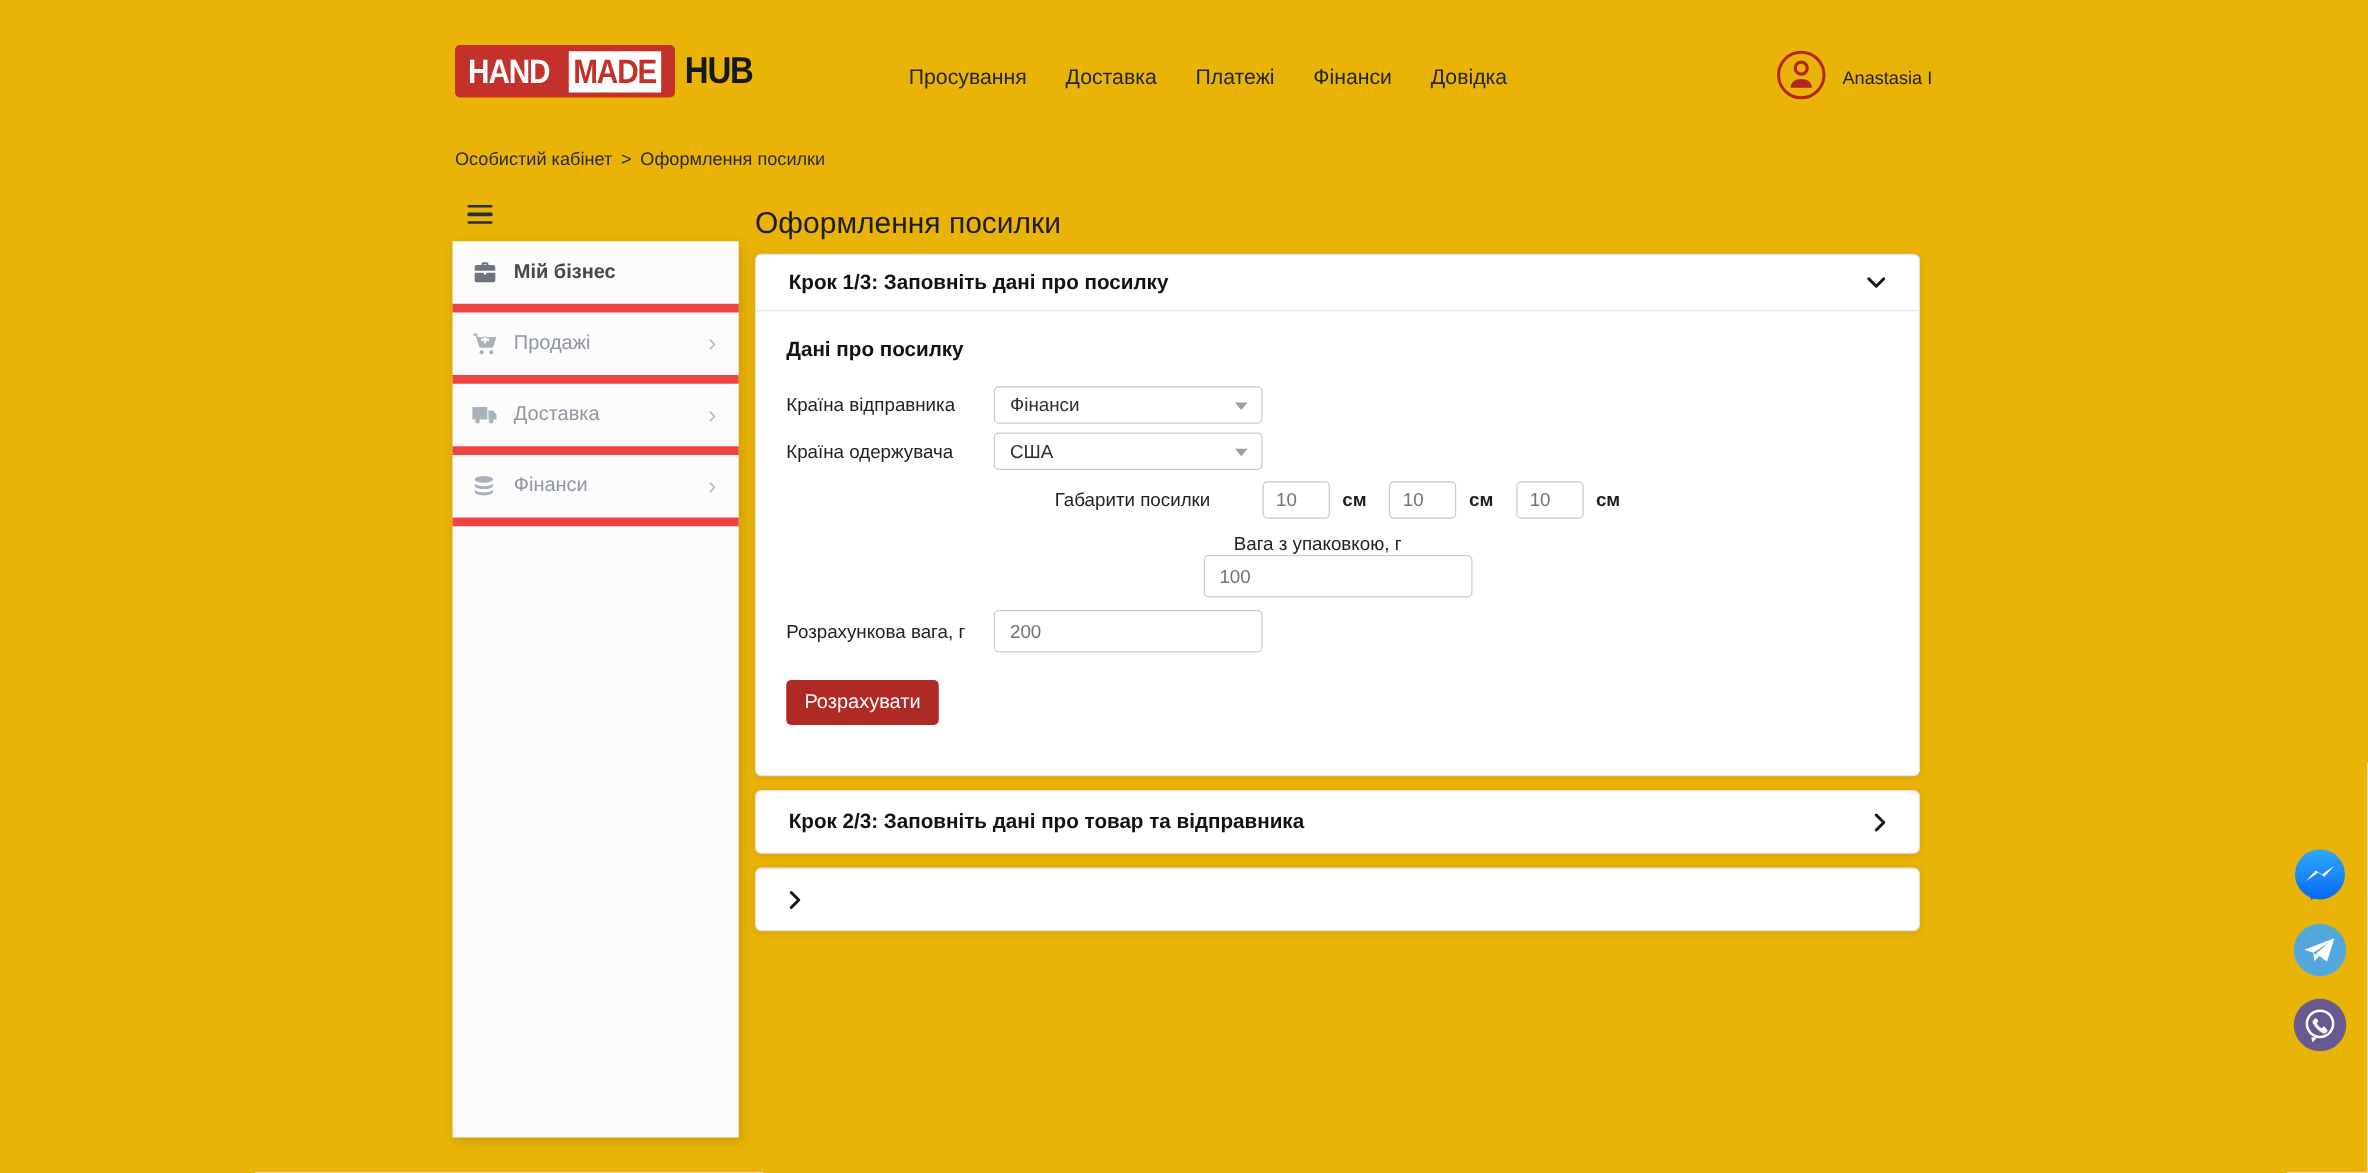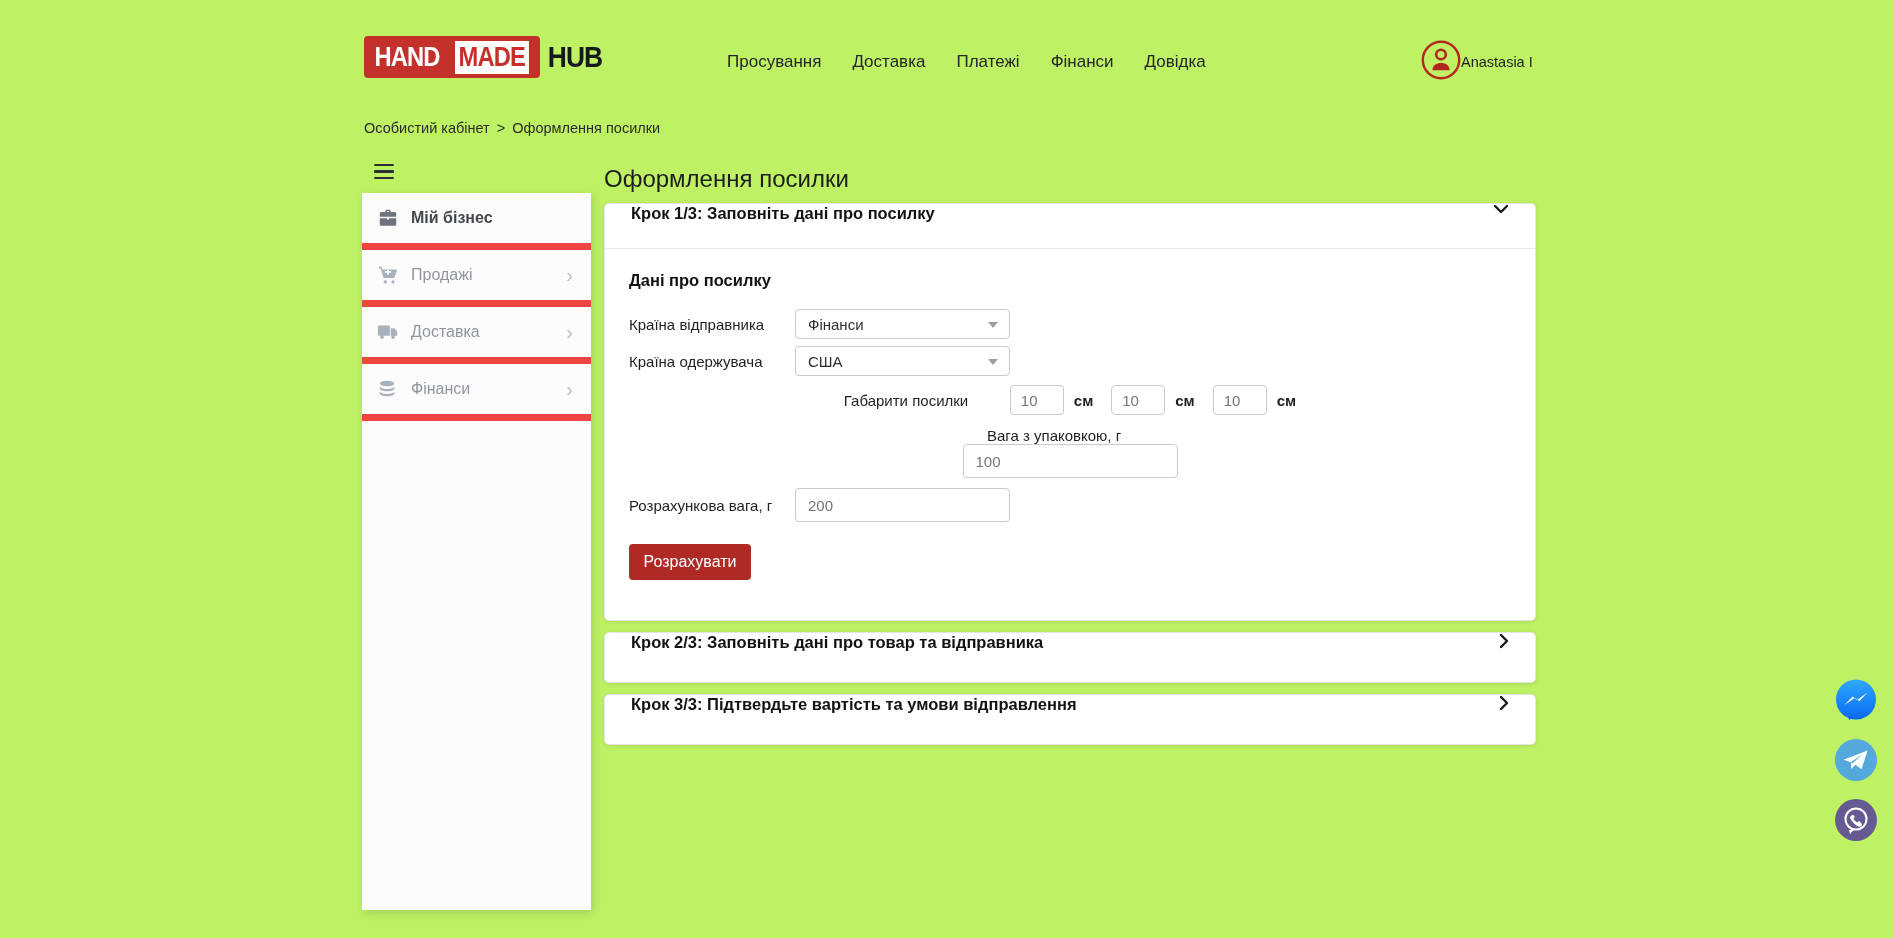--- a/index.html
+++ b/index.html
@@ -1,31 +1,31 @@
 <!DOCTYPE html>
 <html><head>
 <meta charset="utf-8">
 <style>
   * { margin:0; padding:0; box-sizing:border-box; }
   html,body { background:#fff; }
   body { font-family:"Liberation Sans","DejaVu Sans",sans-serif; color:#1f1f1f; }
-  .page { position:relative; width:1894px; height:938px; background:#bef264; overflow:hidden;padding-left:15px; }
+  .page { position:relative; width:1894px; height:938px; background:#eab308; overflow:hidden;padding-left:15px; }
 
   
   .logo { position:absolute; left:364px; top:36px; display:flex; align-items:center; cursor:pointer;
           font-weight:800; letter-spacing:-1px; }
   .logo-red { display:flex; align-items:center; background:#c4312a; border-radius:4px; padding:4px 6px; height:42px; }
   .logo-hand { color:#fff; font-size:27px; transform:scaleX(.88); }
   .logo-made { background:#fff; color:#c4312a; font-size:27px; margin-left:6px; padding:1px 4px; transform:scaleX(.88); }
   .logo-hub { color:#15181c; font-size:30px; margin-left:4px; transform:scaleX(.88); }
 
   .main-nav { position:absolute; left:727px; top:52px; display:flex; gap:31px; }
   .nav-item { font-size:17px; color:#24262a; text-decoration:none; cursor:pointer; white-space:nowrap; }
 
-  .user { position:absolute; left:1421px; top:40px; display:flex; align-items:center; gap:0; cursor:pointer; }
+  .user { position:absolute; left:1421px; top:40px; display:flex; align-items:center; gap:13px; cursor:pointer; }
   .user-name { font-size:14.5px; color:#1f1f1f; }
 
   
   .breadcrumb { position:absolute; left:364px; top:120px; font-size:14.5px; color:#2b2b2b; display:flex; gap:7px; }
   .breadcrumb a { color:#2b2b2b; text-decoration:none; cursor:pointer; }
 
   
   .hamburger { position:absolute; left:374px; top:164px; width:20px; height:15px; display:flex;
                flex-direction:column; justify-content:space-between; cursor:pointer; }
   .hamburger span { display:block; height:2.4px; background:#2b2e33; border-radius:1px; }
@@ -41,21 +41,21 @@
   .side-item.active .side-icon svg { fill:#6e747e; }
   .side-chevron { color:#b8bfc9; font-size:20px; line-height:1; font-weight:400; }
 
   
   .main { position:absolute; left:604px; top:166px; width:932px; }
   .page-title { font-size:24px; font-weight:400; color:#1d1d1d; line-height:26px; margin-bottom:11px; }
 
   .card { background:#fff; border:1px solid #e4e4e4; border-radius:5px;
           box-shadow:0 1px 5px rgba(0,0,0,.10); }
   .card + .card { margin-top:11px; }
-  .card-header { height:45px; display:flex; justify-content:space-between;
+  .card-header { height:45px; display:flex; align-items:center; justify-content:space-between;
                  padding:0 26px; cursor:pointer; }
   .card-header .step-label { font-size:16.5px; font-weight:700; color:#121212; }
   .card.open .card-header { border-bottom:1px solid #e8e8e8; }
   .chev-svg { flex-shrink:0; }
 
   .card-body { height:371px; padding:14px 24px 0; }
   .form-heading { font-size:16.5px; font-weight:700; color:#121212; margin:8px 0 19px; }
 
   .form-row { display:flex; align-items:center; margin-bottom:7px; }
   .form-label { width:166px; flex-shrink:0; font-size:15px; color:#1f1f1f; }
@@ -222,21 +222,20 @@
       <div class="card-header" style="height:49px;">
         <span class="step-label">Крок 2/3: Заповніть дані про товар та відправника</span>
         <svg class="chev-svg" width="10" height="16" viewBox="0 0 10 16">
           <polyline points="2,2 8,8 2,14" fill="none" stroke="#17191c" stroke-width="2.4" stroke-linecap="round" stroke-linejoin="round"></polyline>
         </svg>
       </div>
     </section>
 
     <section class="card">
       <div class="card-header" style="height:49px;">
-        <span class="step-label">Крок 3/3: Підтвердьте вартість та умови відправлення</span>
         <svg class="chev-svg" width="10" height="16" viewBox="0 0 10 16">
           <polyline points="2,2 8,8 2,14" fill="none" stroke="#17191c" stroke-width="2.4" stroke-linecap="round" stroke-linejoin="round"></polyline>
         </svg>
       </div>
     </section>
   </main>
 
   <div class="social">
     <a>
       <svg width="44" height="44" viewBox="0 0 44 44">

